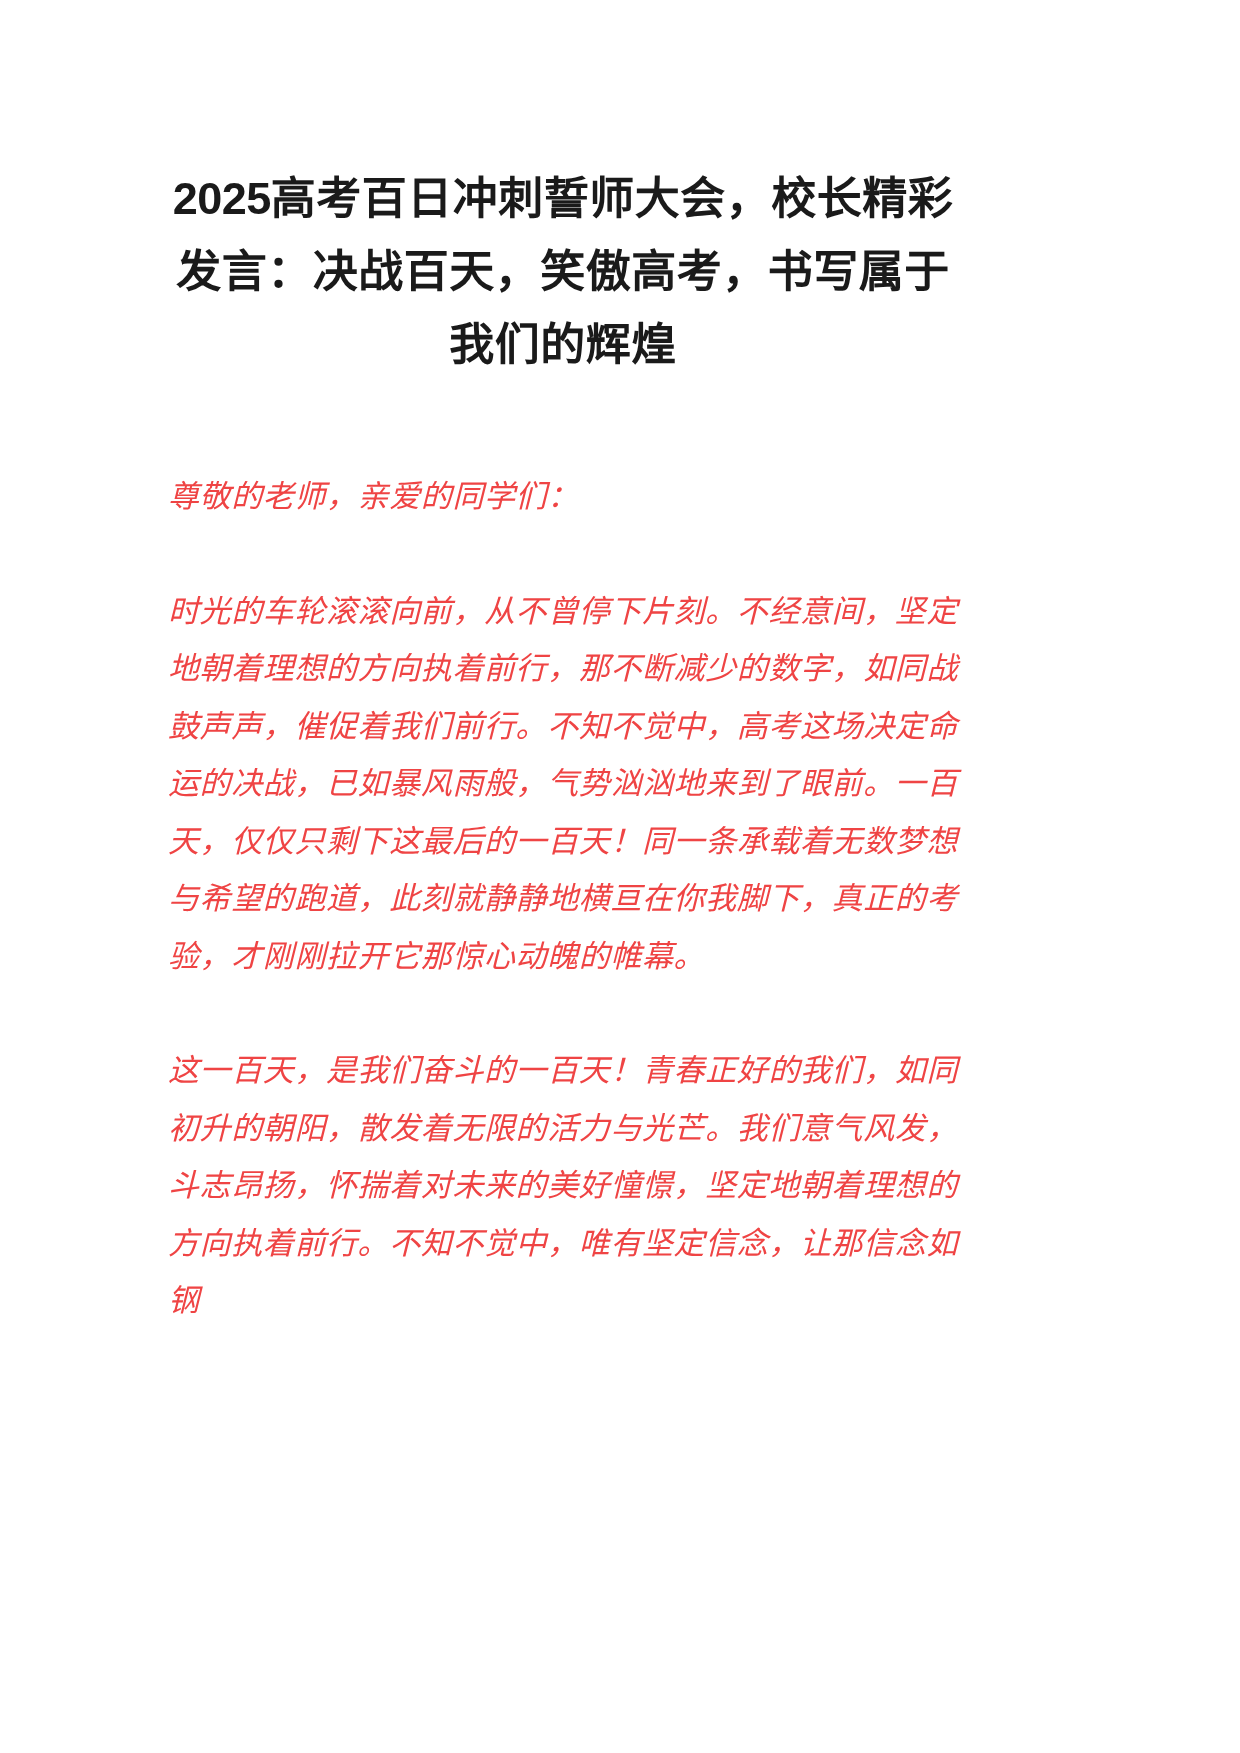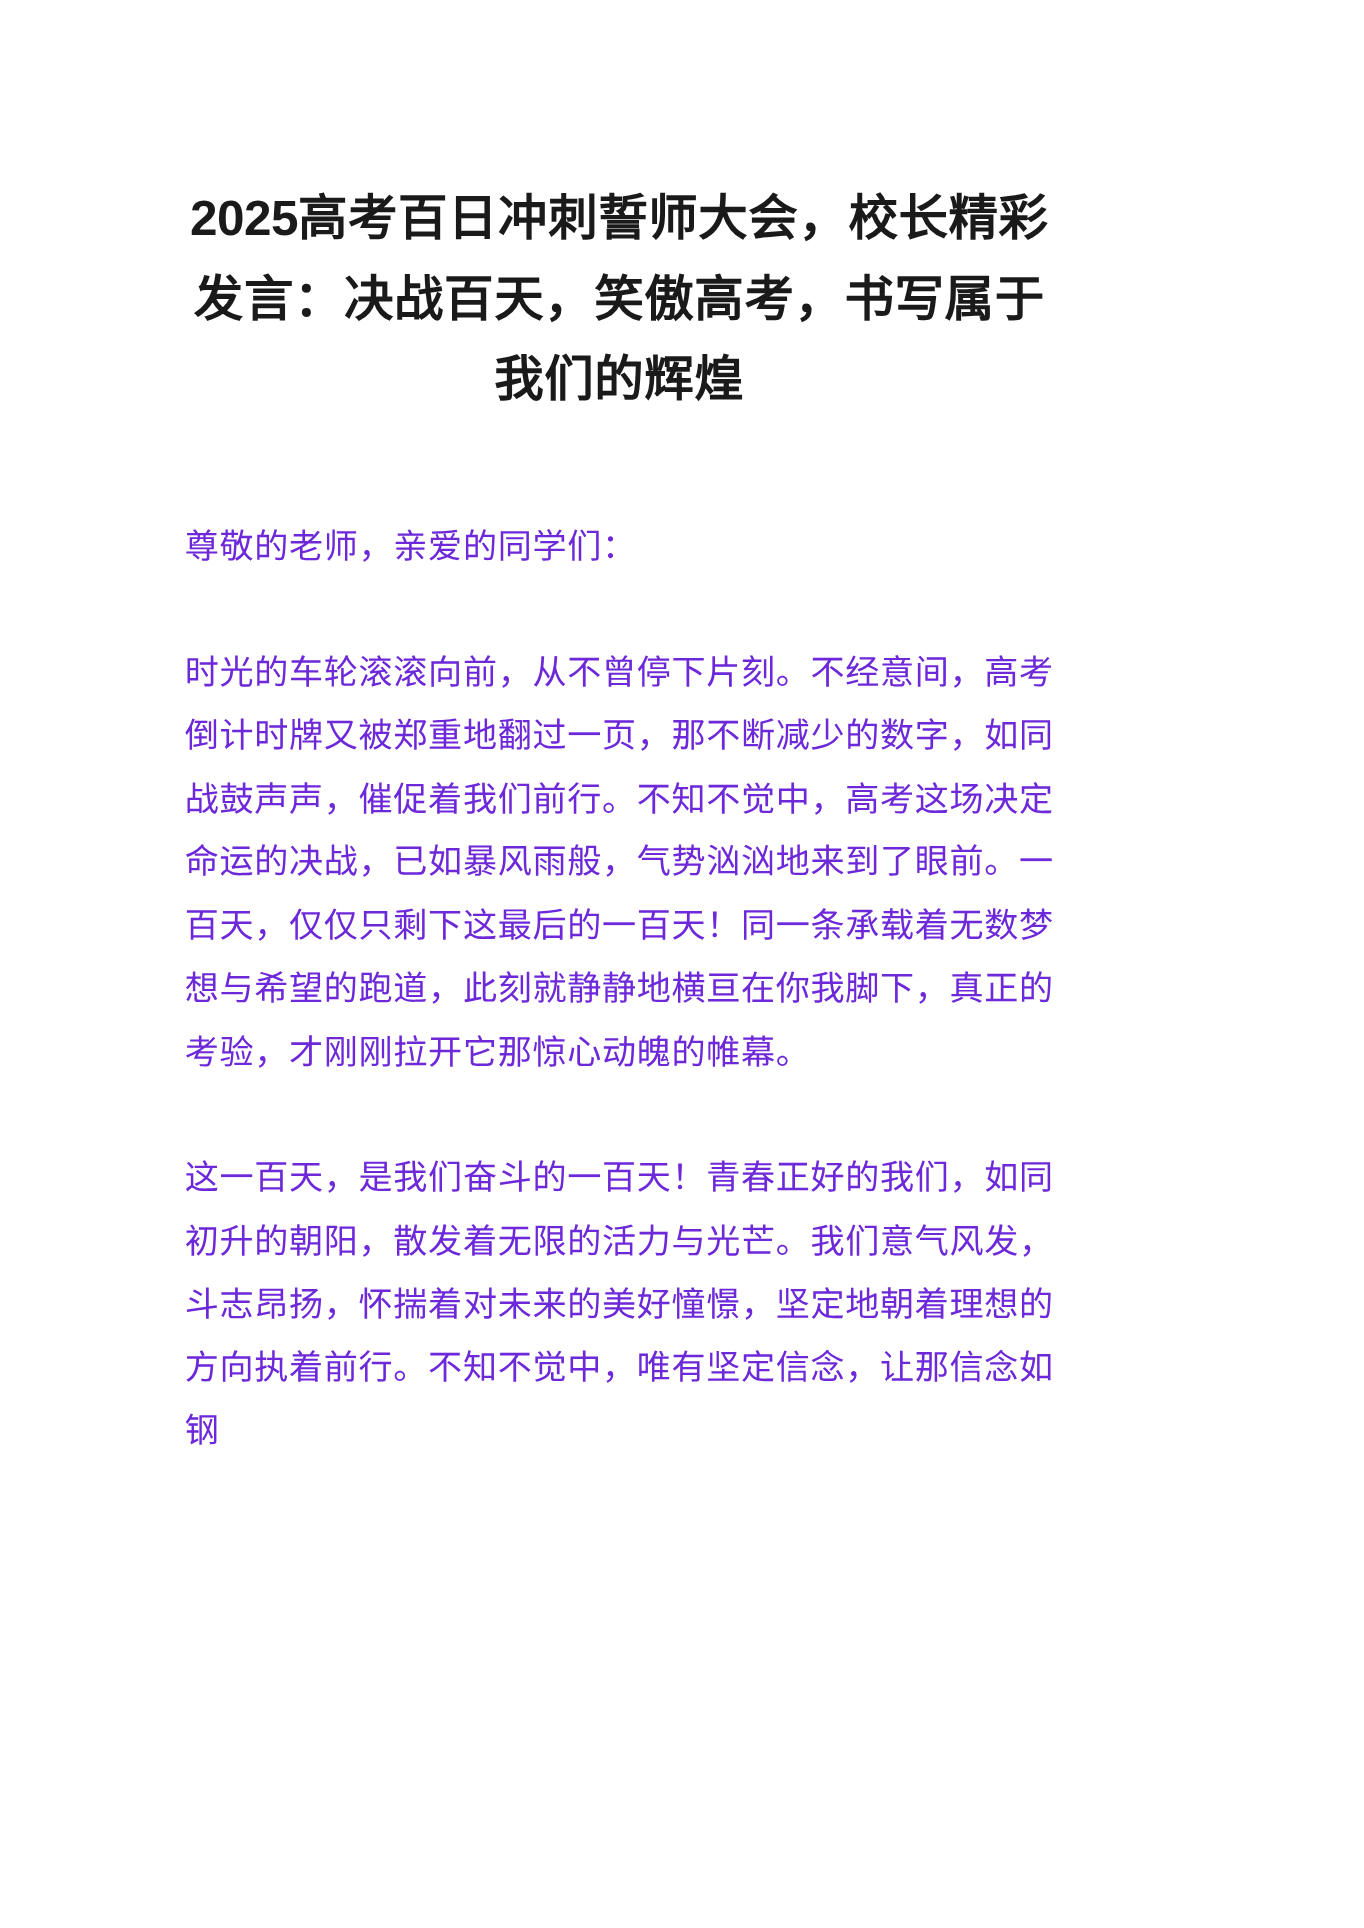--- a/index.html
+++ b/index.html
@@ -51,26 +51,27 @@
   
   .body-block {
     margin-top: 86px;
   }
 
   .para {
     margin: 0 0 0 0;
     font-family: "Liberation Serif", "DejaVu Serif", serif;
     font-size: 31px;
     line-height: 57.5px;
-    color: #6d28d9;
+    color: #ef4444;
     text-align: justify;
     text-justify: inter-ideograph;
     letter-spacing: 0.6px;
     word-break: break-all;
     white-space: normal;
+    font-style: italic;
   }
 
   .para + .para {
     margin-top: 57px;
   }
 
   .para.short {
     text-align: left;
   }
 </style>
@@ -80,19 +81,19 @@
 <div class="page">
   <div class="content">
 
     <h1 class="doc-title"><span class="year">2025</span><span>高考百日冲刺誓师大会，校长精彩发言：决战百天，笑傲高考，书写属于我们的辉煌</span></h1>
 
     <div class="body-block">
 
       <p class="para short">尊敬的老师，亲爱的同学们：</p>
 
 
-      <p class="para">时光的车轮滚滚向前，从不曾停下片刻。不经意间，高考倒计时牌又被郑重地翻过一页，那不断减少的数字，如同战鼓声声，催促着我们前行。不知不觉中，高考这场决定命运的决战，已如暴风雨般，气势汹汹地来到了眼前。一百天，仅仅只剩下这最后的一百天！同一条承载着无数梦想与希望的跑道，此刻就静静地横亘在你我脚下，真正的考验，才刚刚拉开它那惊心动魄的帷幕。</p>
+      <p class="para">时光的车轮滚滚向前，从不曾停下片刻。不经意间，坚定地朝着理想的方向执着前行，那不断减少的数字，如同战鼓声声，催促着我们前行。不知不觉中，高考这场决定命运的决战，已如暴风雨般，气势汹汹地来到了眼前。一百天，仅仅只剩下这最后的一百天！同一条承载着无数梦想与希望的跑道，此刻就静静地横亘在你我脚下，真正的考验，才刚刚拉开它那惊心动魄的帷幕。</p>
 
       <p class="para">这一百天，是我们奋斗的一百天！青春正好的我们，如同初升的朝阳，散发着无限的活力与光芒。我们意气风发，斗志昂扬，怀揣着对未来的美好憧憬，坚定地朝着理想的方向执着前行。不知不觉中，唯有坚定信念，让那信念如钢</p>
 
     </div>
   </div>
 </div>
 
 </body></html>

